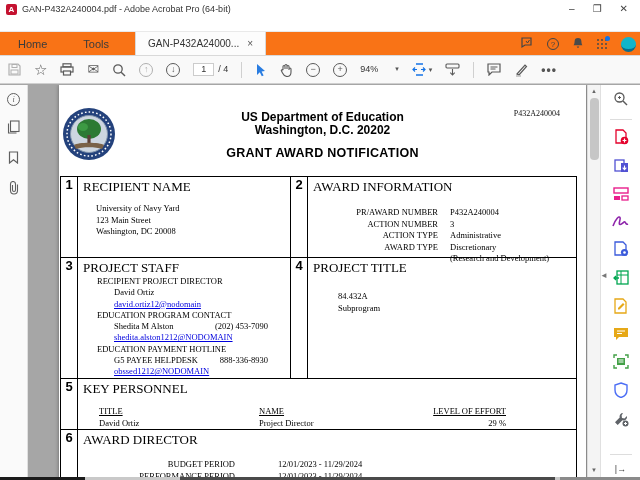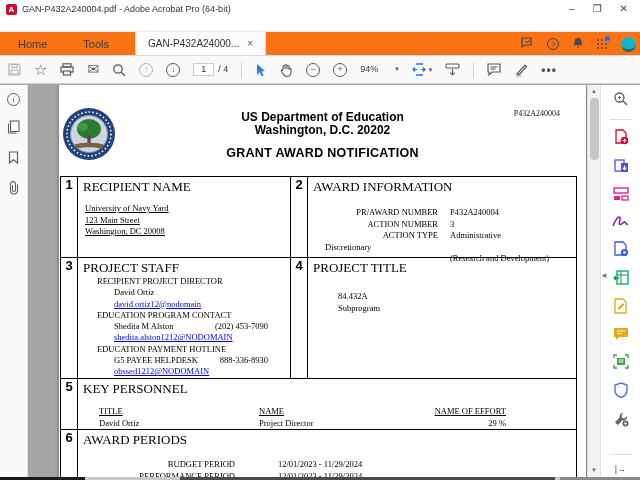--- a/index.html
+++ b/index.html
@@ -63,21 +63,21 @@
 
   .form { position:absolute; left:1px; top:91px; width:517px; border:1px solid #000; border-bottom:none;
           font-family:"Liberation Serif", serif; font-size:8.5px; color:#000; }
   .frow { display:flex; border-bottom:1px solid #000; }
   .fbox { display:flex; position:relative; }
   .fbox + .fbox { border-left:1px solid #000; }
   .numcol { width:17px; border-right:1px solid #000; font-family:"Liberation Sans", sans-serif;
             font-weight:bold; font-size:13px; text-align:center; padding-top:0; }
   .fcontent { flex:1; padding:2px 0 0 5px; position:relative; }
   .bhead { font-size:13px; }
-  .addr { margin:8px 0 0 2px; line-height:11.5px;text-decoration:underline; }
+  .addr { margin:8px 0 0 13px; line-height:11.5px; }
   .kv { margin-top:12px; line-height:11.5px; }
   .kv .r { display:flex; }
   .kv .k { width:125px; text-align:right; }
   .kv .v { margin-left:12px; }
   .staff { margin-top:0; line-height:11.3px; }
   .staff .lbl { margin-left:14px; }
   .staff .nm { margin-left:31px; display:flex; }
   .staff .nm .ph { margin-left:auto; padding-right:22px; }
   .staff a, .email { color:#0000dd; text-decoration:underline; margin-left:31px; display:block; }
   .pt-lines { margin:14px 0 0 25px; line-height:12px; }
@@ -297,20 +297,21 @@
                   </div>
                 <div class="r">
                     <span class="k">ACTION NUMBER</span>
                     <span class="v">3</span>
                   </div>
                 <div class="r">
                     <span class="k">ACTION TYPE</span>
                     <span class="v">Administrative</span>
                   </div>
                 <div class="r">
+                    <span class="k">AWARD TYPE</span>
                     <span class="v">Discretionary</span>
                   </div>
                 <div class="r">
                     <span class="k"></span>
                     <span class="v">(Research and Development)</span>
                   </div>
               </div>
             </div>
           </div>
         </div>
@@ -354,34 +355,34 @@
         </div>
 
         <div class="frow" style="height:51px;">
           <div class="fbox" style="flex:1;">
             <div class="numcol">5</div>
             <div class="fcontent">
               <div class="bhead">KEY PERSONNEL</div>
               <div class="kp-grid">
                 <span class="hd">TITLE</span>
                 <span class="hd">NAME</span>
-                <span class="hd c3">NAME OF EFFORT</span>
+                <span class="hd c3">LEVEL OF EFFORT</span>
                 <span>David Ortiz</span>
                 <span>Project Director</span>
                 <span class="c3">29 %</span>
               </div>
             </div>
           </div>
         </div>
 
         <div class="frow" style="height:78px; border-bottom:none;">
           <div class="fbox" style="flex:1;">
             <div class="numcol">6</div>
             <div class="fcontent">
-              <div class="bhead">AWARD PERIODS</div>
+              <div class="bhead">AWARD DIRECTOR</div>
               <div class="ap">
                 <div class="r">
                     <span class="k">BUDGET PERIOD</span>
                     <span class="v">12/01/2023 - 11/29/2024</span>
                   </div>
                 <div class="r">
                     <span class="k">PERFORMANCE PERIOD</span>
                     <span class="v">12/01/2023 - 11/29/2024</span>
                   </div>
               </div>

